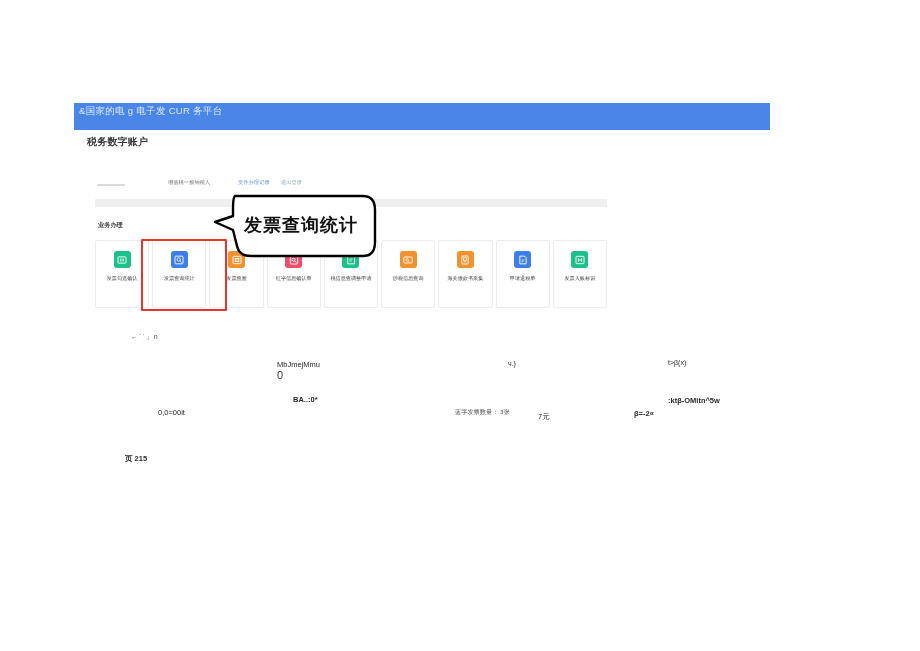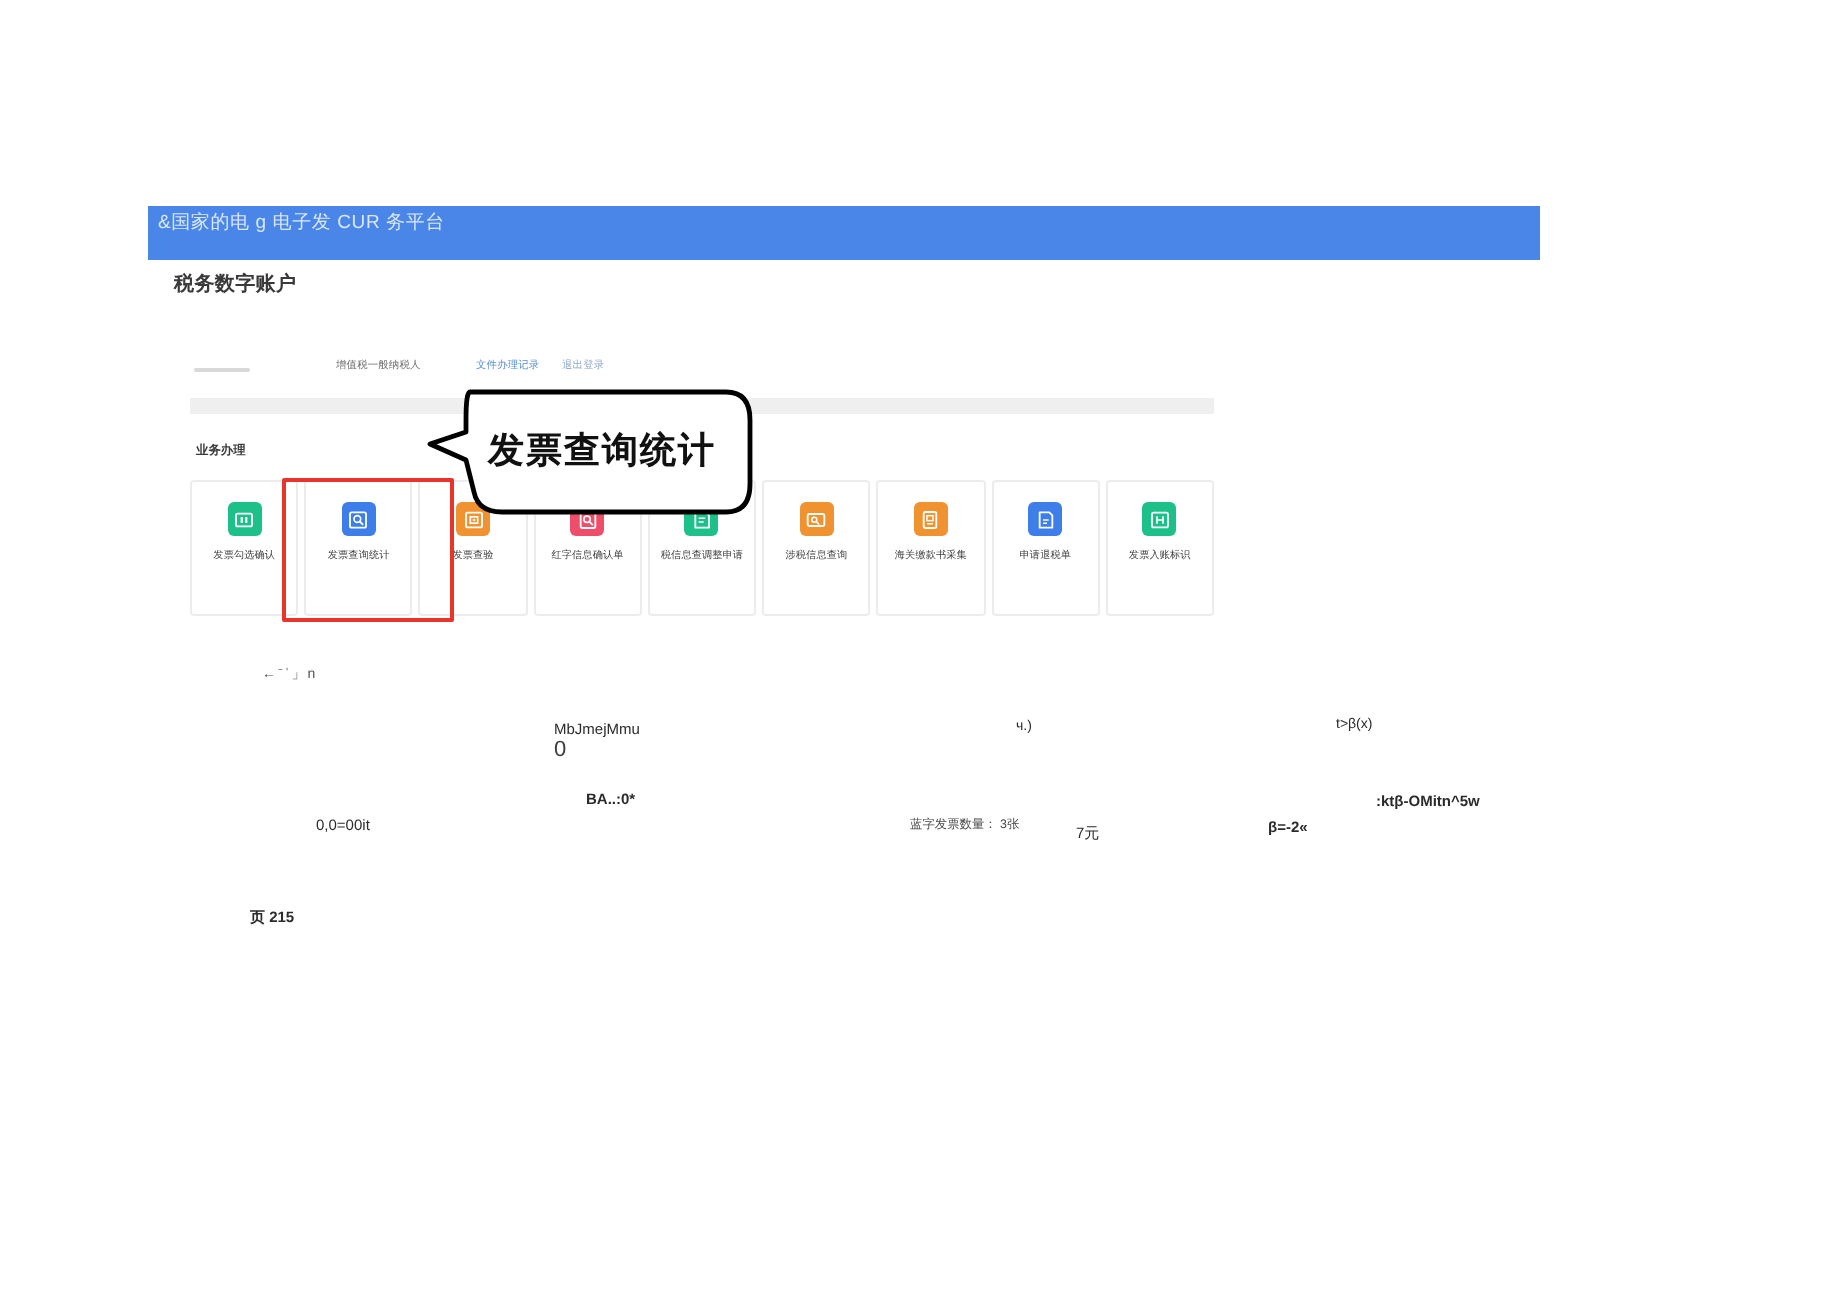--- a/index.html
+++ b/index.html
@@ -216,21 +216,21 @@
   }
   .f-arrow   { left: 131px; top: 332px; font-size: 7px; color: #555; letter-spacing: 1px; }
   .f-mb      { left: 277px; top: 360px; font-size: 7.5px; font-weight: 400; }
   .f-zero    { left: 277px; top: 369px; font-size: 11px; color: #3d3d3d; }
   .f-0000    { left: 158px; top: 408px; font-size: 7.5px; font-weight: 400; }
   .f-ba      { left: 277px; top: 395px; font-size: 7.5px; font-weight: 700; margin-left: 16px; }
   .f-sl      { left: 508px; top: 360px; font-size: 7px; }
   .f-7       { left: 538px; top: 412px; font-size: 7.5px; }
   .f-blue    { left: 455px; top: 408px; font-size: 6.2px; color: #4a4a4a; }
   .f-tb      { left: 668px; top: 359px; font-size: 7px; }
-  .f-ktb     { left: 668px; top: 396px; font-size: 7.5px; font-weight: 700; margin-left: 20px; }
+  .f-ktb     { left: 668px; top: 396px; font-size: 7.5px; font-weight: 700; }
   .f-beta    { left: 634px; top: 409px; font-size: 7.5px; font-weight: 700; }
   .f-page    { left: 96px; top: 454px; font-size: 7.5px; font-weight: 700; margin-left: 29px; }
 </style>
 </head>
 <body>
 
 <div class="banner">
   <div class="banner-title">&amp;国家的电 g 电子发 CUR 务平台</div>
 </div>
 

